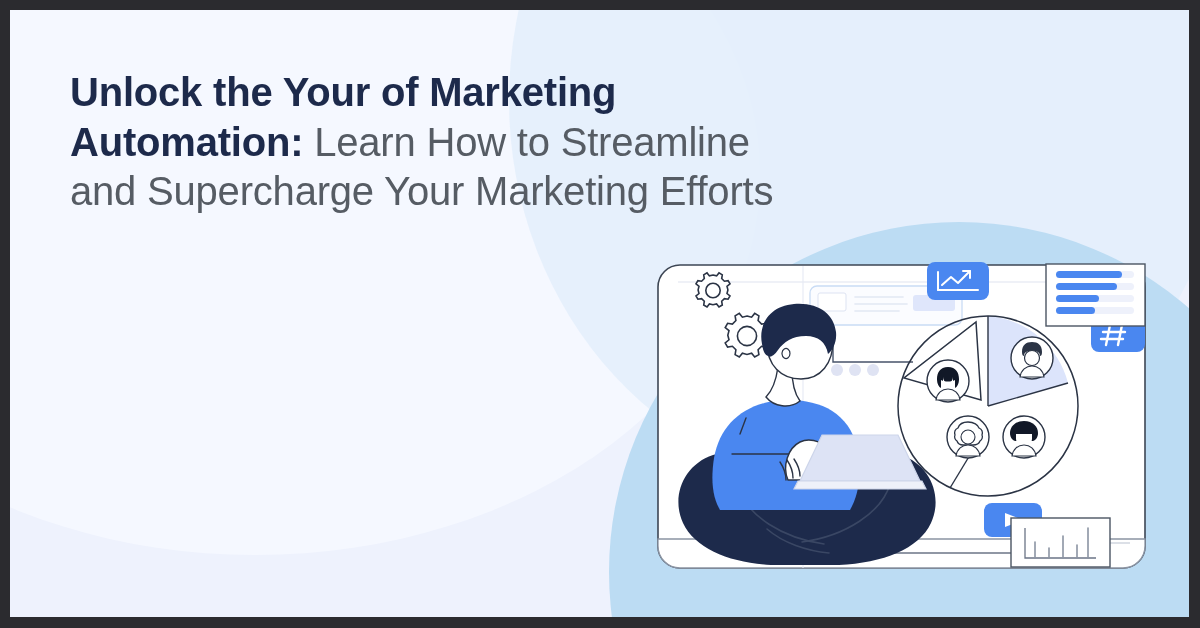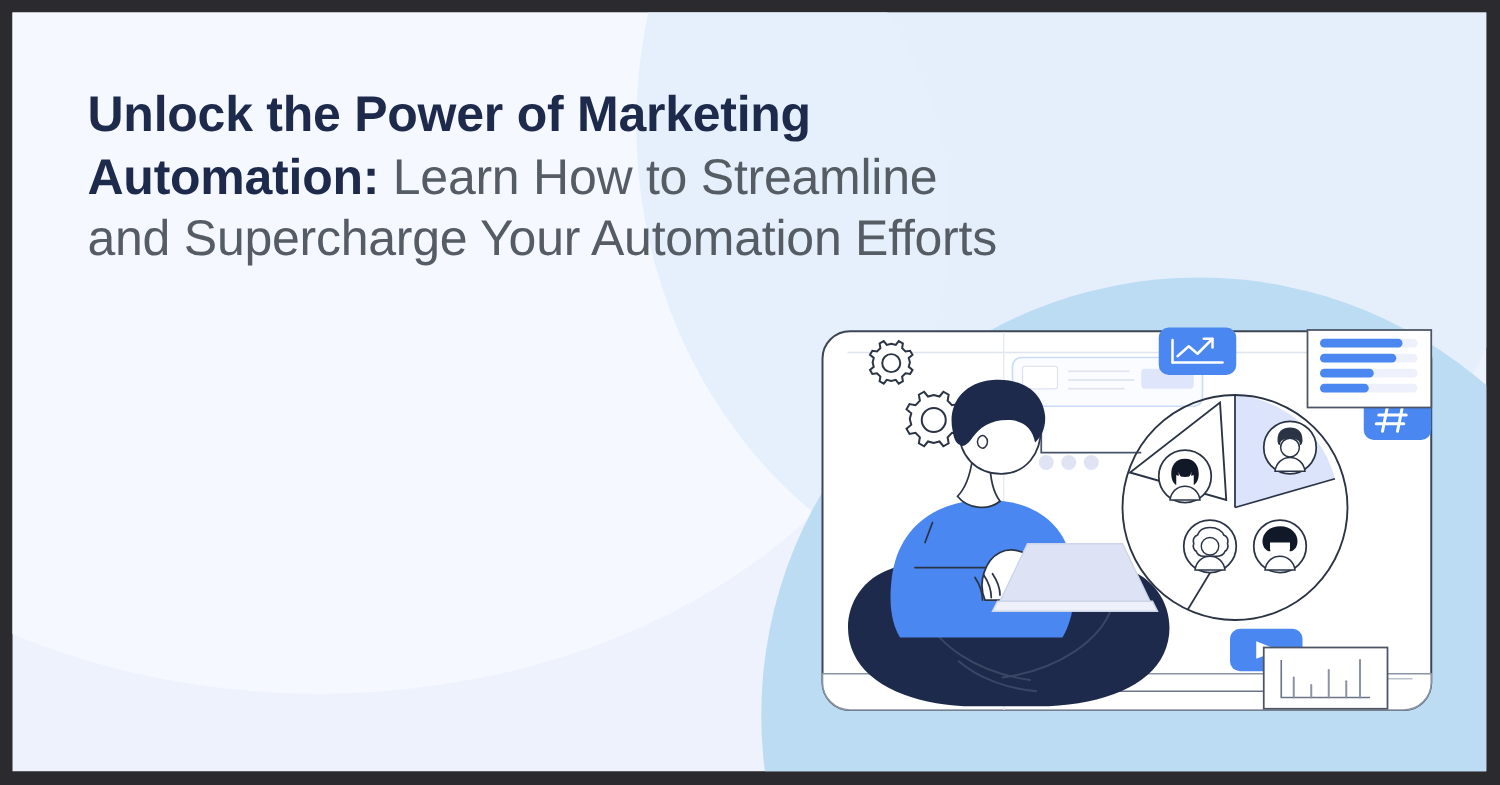--- a/index.html
+++ b/index.html
@@ -80,21 +80,21 @@
 </head>
 <body>
 
 <div id="banner">
   <div id="canvas">
 
     <div class="bg-layer" id="bg-pale-ellipse"></div>
     <div class="bg-layer" id="bg-soft-blue-wash"></div>
     <div class="bg-layer" id="bg-blue-circle"></div>
 
-    <h1 id="headline"><span class="strong">Unlock the Power of Marketing Automation:</span><span> Learn How to Streamline and Supercharge Your Automation Efforts</span></h1>
+    <h1 id="headline"><span class="strong">Unlock the Your of Marketing Automation:</span><span> Learn How to Streamline and Supercharge Your Marketing Efforts</span></h1>
 
     <svg id="illustration" viewBox="0 0 1179 607" xmlns="http://www.w3.org/2000/svg">
       <defs>
         <clipPath id="clip-screen">
           <rect x="648" y="255" width="487" height="303" rx="22"></rect>
         </clipPath>
       </defs>
 
       <g>
         <rect x="648" y="255" width="487" height="303" rx="22" fill="#ffffff" stroke="#3d4654" stroke-width="1.6"></rect>

